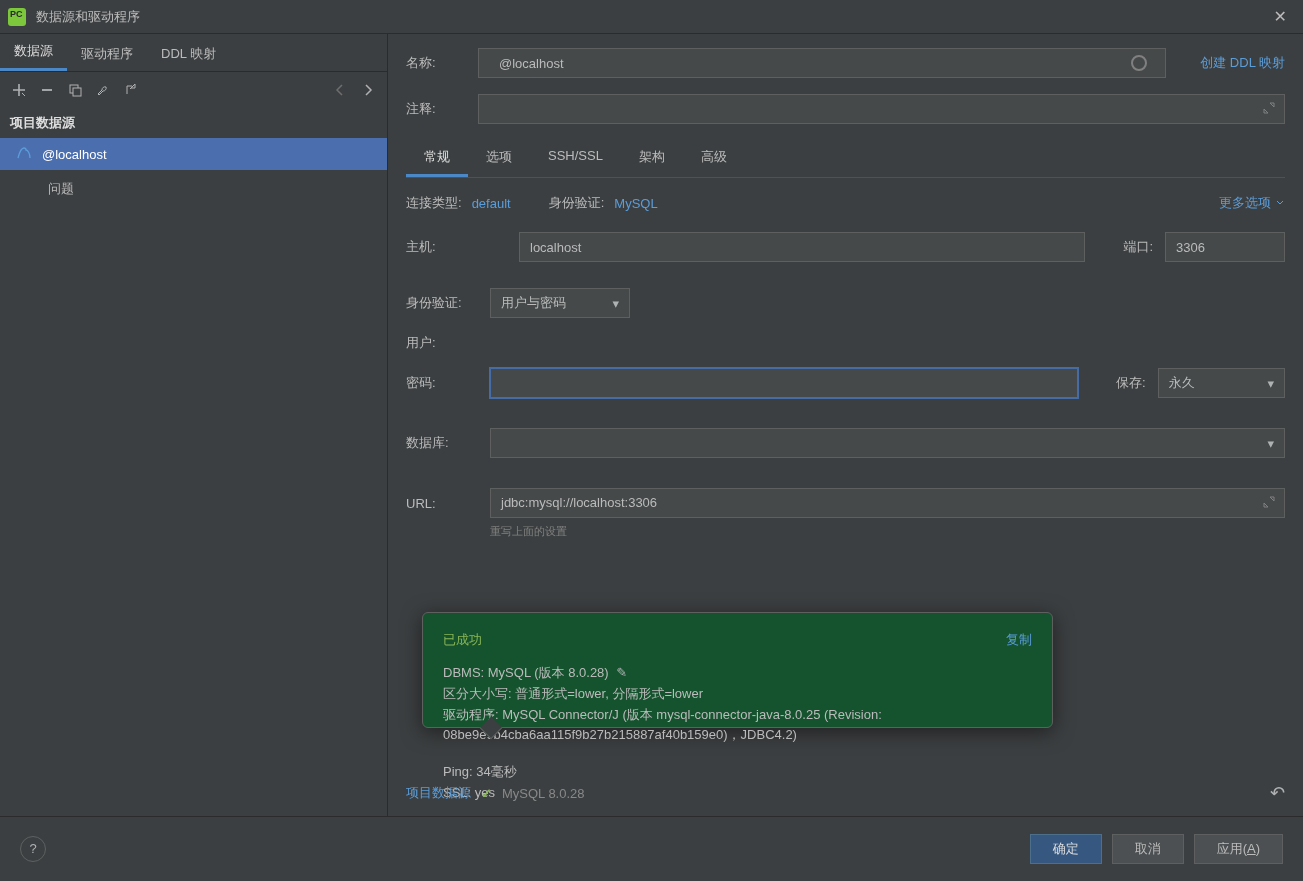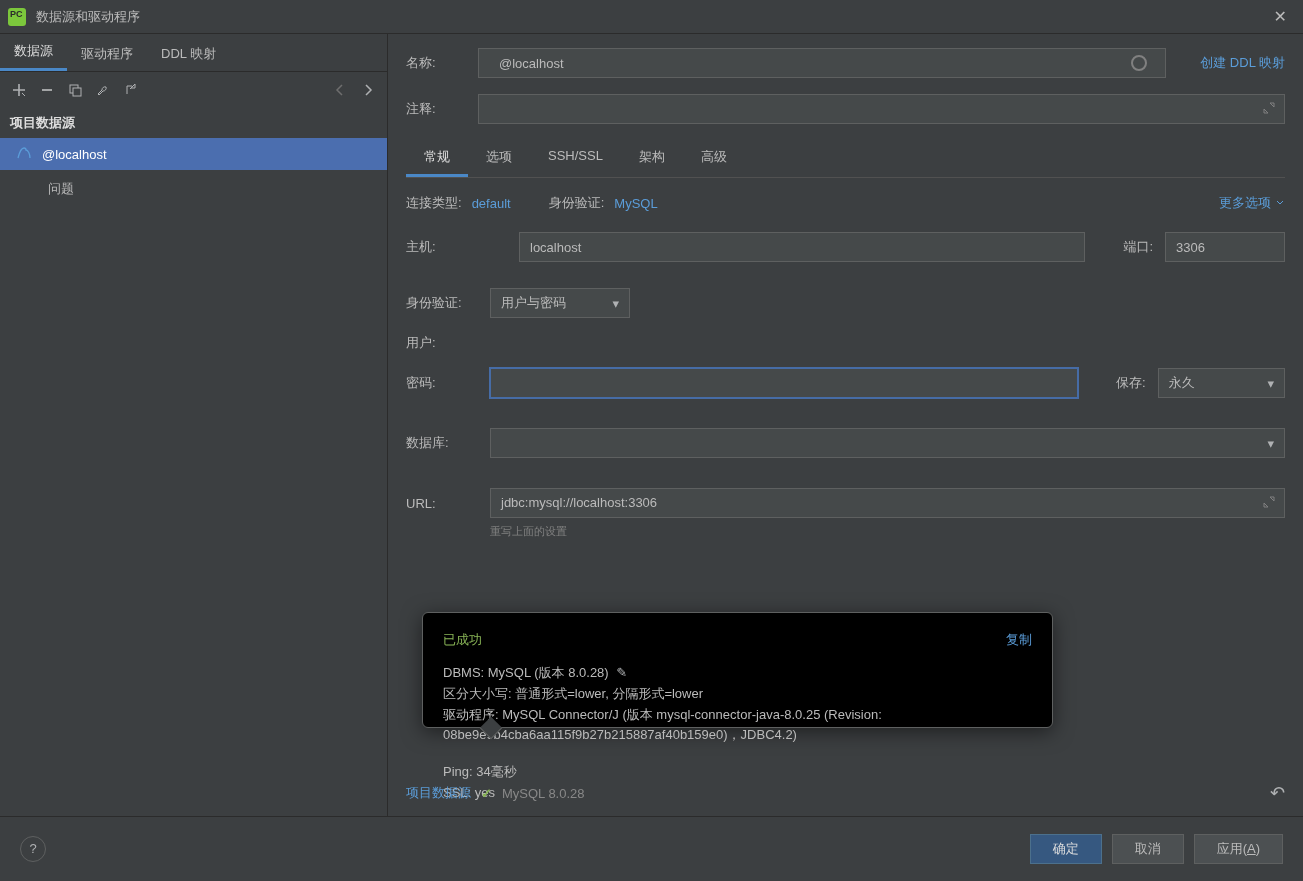--- a/index.html
+++ b/index.html
@@ -64,21 +64,21 @@
 .select-box { background:#45494a; border:1px solid #5e6060; height:30px; display:flex; align-items:center; padding:0 10px; gap:8px; cursor:pointer; min-width:120px; }
 .select-box .chev { margin-left:auto; color:#afb1b3; }
 
 .db-select { flex:1; }
 .url-input { flex:1; position:relative; }
 .url-hint { font-size:11px; color:#808080; margin-left:84px; margin-top:-10px; margin-bottom:12px; }
 
 
 .popup {
   position:absolute; left:34px; right:250px; bottom:88px; top:578px;
-  background:#000000; border:1px solid #5e6060; border-radius:6px; padding:18px 20px;
+  background:#14532d; border:1px solid #5e6060; border-radius:6px; padding:18px 20px;
   box-shadow:0 4px 20px rgba(0,0,0,0.5);
 }
 .popup-header { display:flex; justify-content:space-between; margin-bottom:14px; }
 .popup .success { color:#8ab657; }
 .popup .copy { color:#5b9dd9; cursor:pointer; }
 .popup .line { color:#bbbbbb; line-height:1.6; }
 .popup .pencil { color:#afb1b3; margin-left:4px; }
 .popup-tail {
   position:absolute; bottom:-9px; left:60px; width:16px; height:16px;
   background:#3c3f41; border-right:1px solid #5e6060; border-bottom:1px solid #5e6060;

